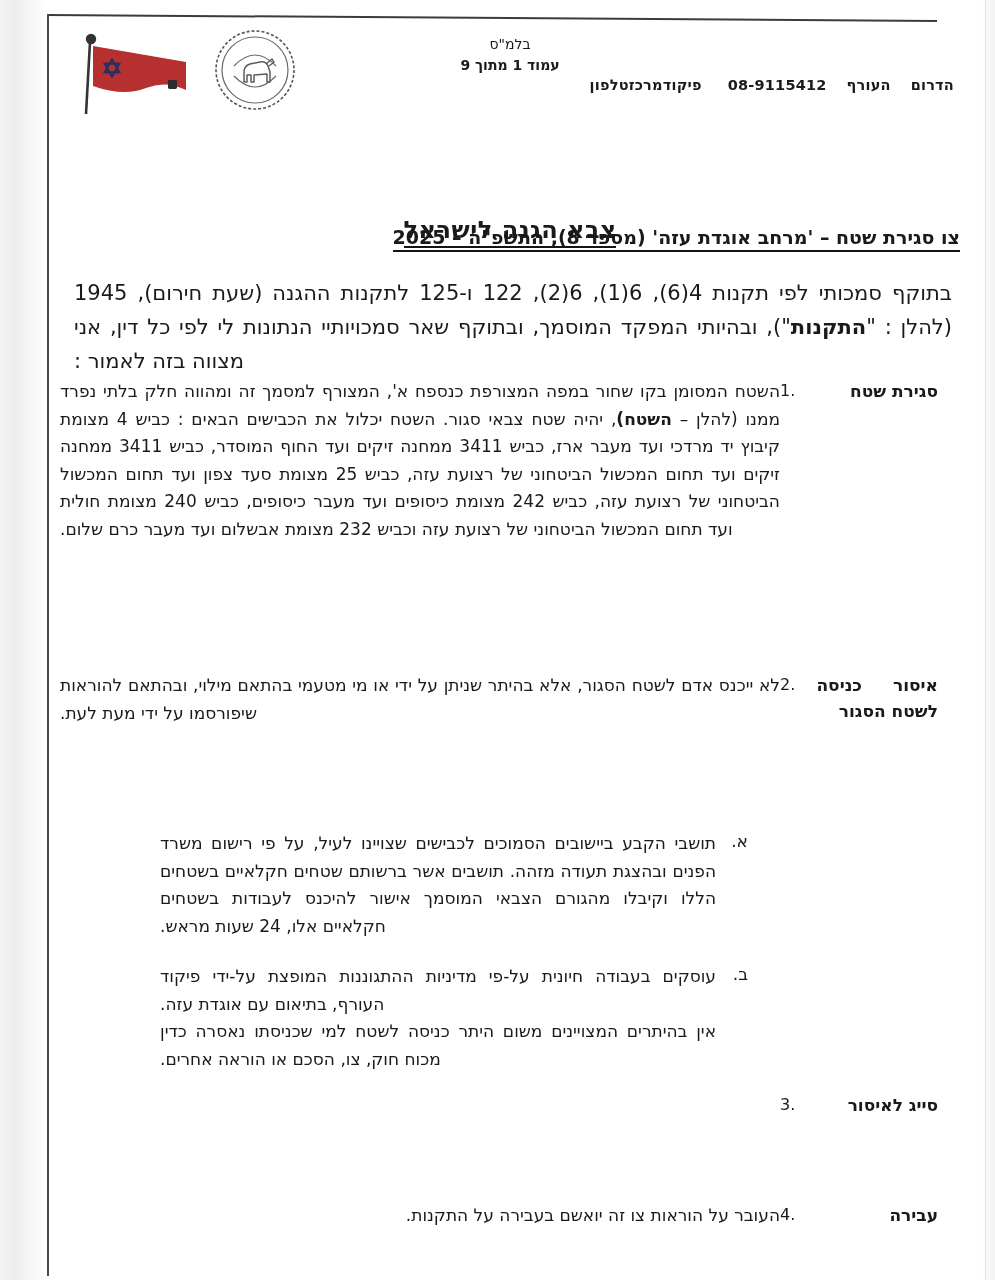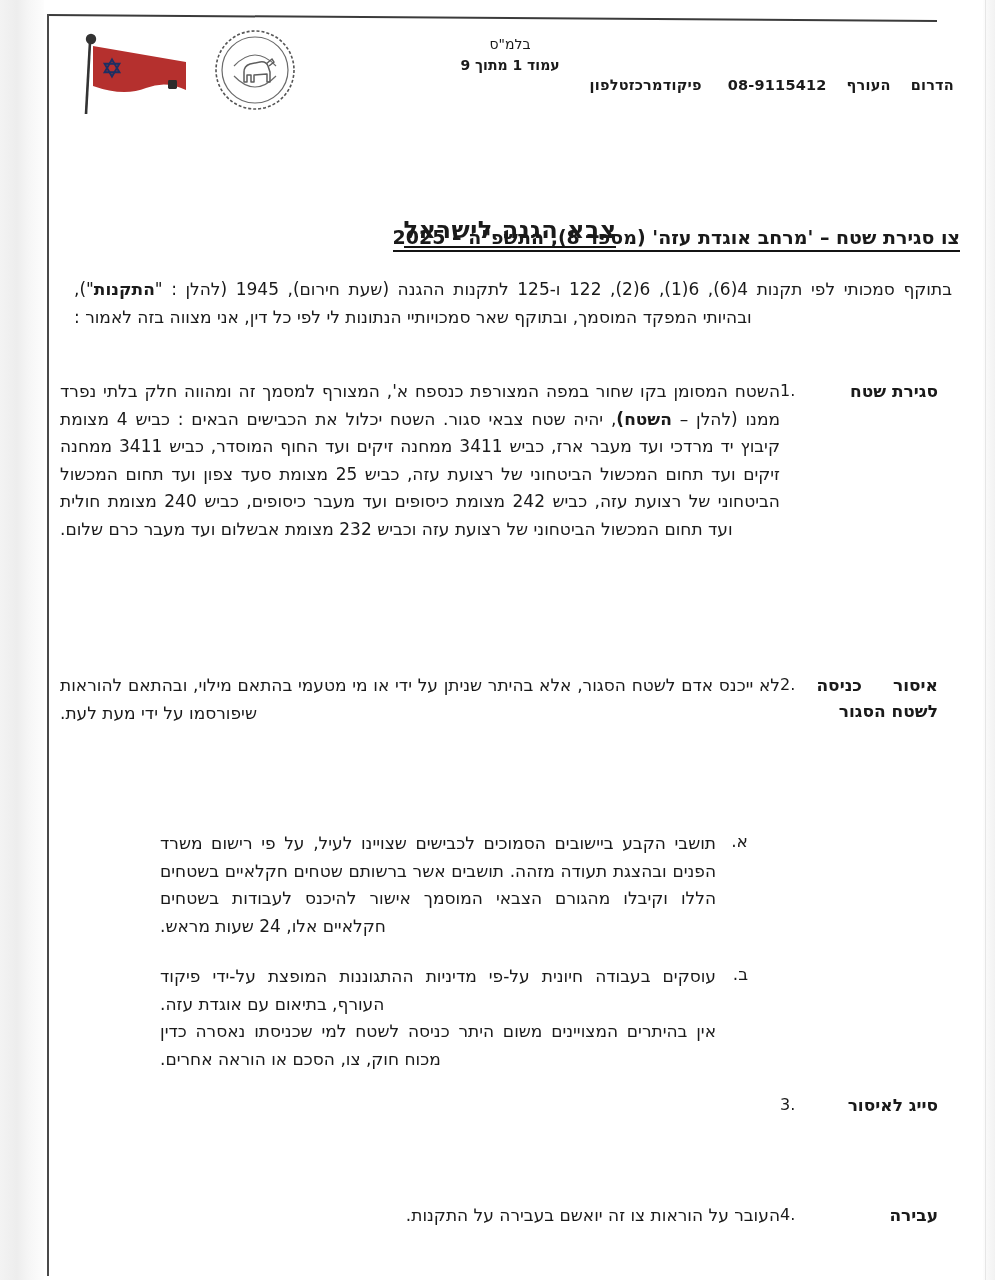--- a/index.html
+++ b/index.html
@@ -152,21 +152,21 @@
     border-bottom: 2.5px solid #141414;
     padding-bottom: 2px;
   }
 
   
   .preamble {
     position: absolute;
     top: 276px;
     right: 8px;
     width: 878px;
-    font-size: 17px;
+    font-size: 21px;
     line-height: 1.62;
     text-align: justify;
     text-align-last: left;
   }
   .preamble b { font-weight: bold; }
 
   
   .section {
     position: absolute;
     width: 900px;

